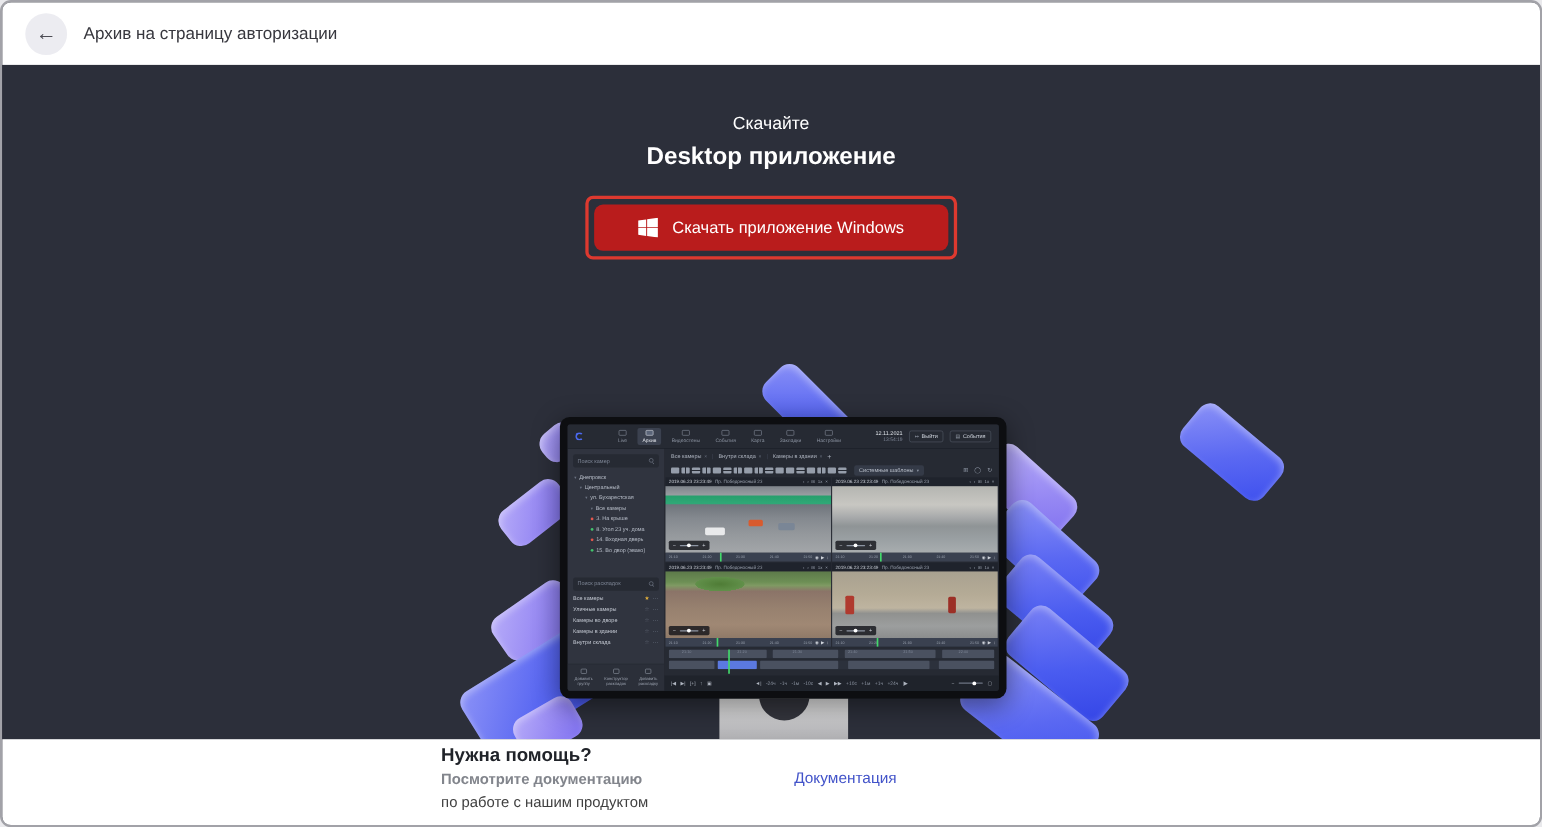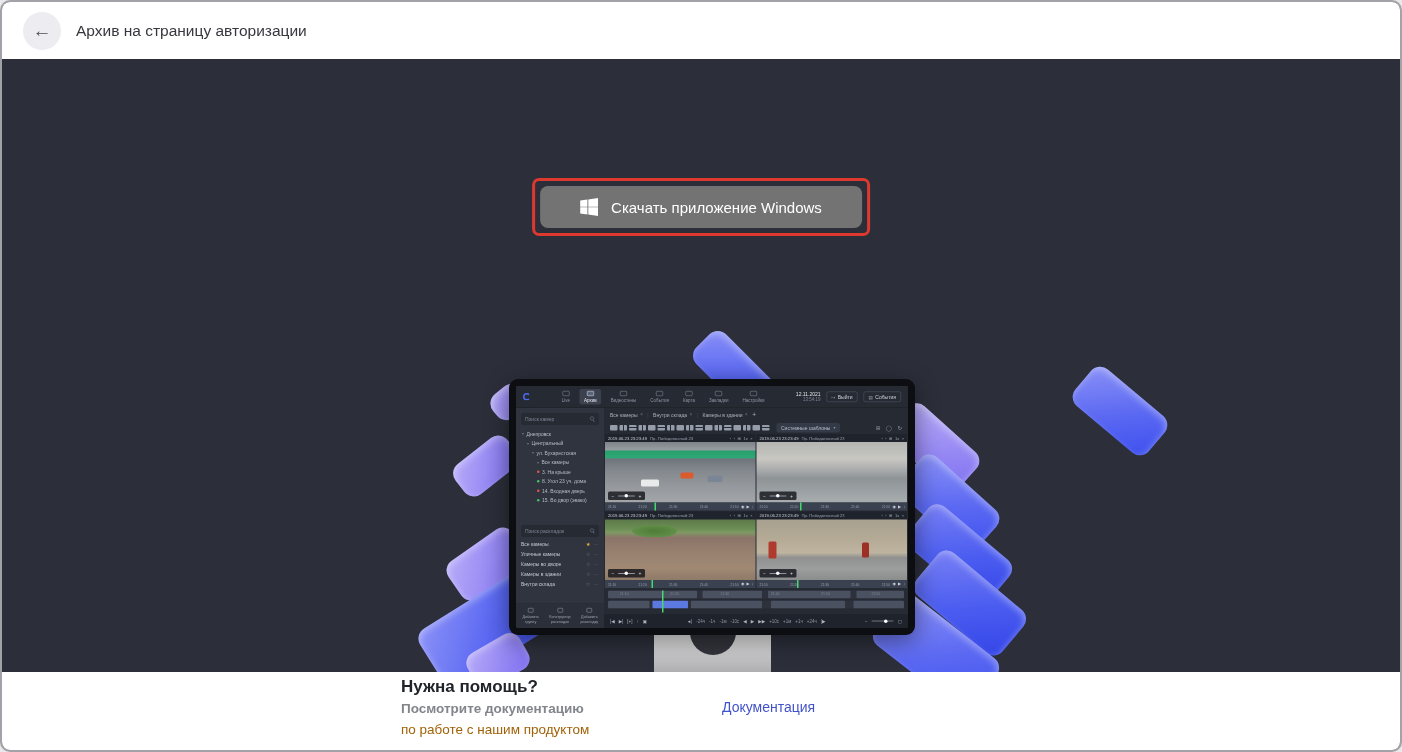--- a/index.html
+++ b/index.html
@@ -13,21 +13,21 @@
   .back-arrow{font-size:19px;color:#4c4c54;line-height:1;}
   .topbar-title{margin-left:15px;font-size:15.5px;color:#37373e;}
 
   
   .stage{position:absolute;top:57px;left:0;right:0;height:613px;background:#2c2f3a;overflow:hidden;z-index:1;}
   .hero{position:absolute;top:45px;left:0;right:0;text-align:center;color:#fff;z-index:4;}
   .hero-eyebrow{font-size:16px;font-weight:400;}
   .hero-title{font-size:22px;font-weight:700;margin-top:7px;}
 
   .dl-highlight{position:absolute;top:119px;left:50%;transform:translateX(-50%);border:3px solid #dd392f;border-radius:7px;padding:5px;z-index:5;}
-  .dl-button{display:flex;align-items:center;gap:13px;background:#737373;border:none;border-radius:8px;height:42px;padding:0 40px;color:#fff;font-size:15px;font-family:"Liberation Sans",sans-serif;cursor:pointer;}
+  .dl-button{display:flex;align-items:center;gap:13px;background:#b91c1c;border:none;border-radius:8px;height:42px;padding:0 40px;color:#fff;font-size:15px;font-family:"Liberation Sans",sans-serif;cursor:pointer;}
   .win-logo{width:18px;height:18px;display:block;}
 
   
   .petal{position:absolute;border-radius:12px;box-shadow:inset 0 3px 7px rgba(255,255,255,.35);z-index:1;}
   .pet-lav{background:linear-gradient(135deg,#b9aef9 0%,#9486f3 60%,#7e6ff0 100%);}
   .pet-blu{background:linear-gradient(135deg,#8d93f7 0%,#5a68f2 55%,#3d4fee 100%);}
   .pet-deep{background:linear-gradient(135deg,#7b82f5 0%,#4a5cf0 55%,#3344e6 100%);}
 
   
   .monitor{position:absolute;left:507px;top:320px;width:406px;height:256px;background:#0d0e11;border-radius:9px;padding:7px;z-index:2;box-shadow:0 6px 24px rgba(0,0,0,.45);}
@@ -119,21 +119,21 @@
   .pb-ico{font-size:9px;color:#aeb4bf;}
   .pb-step{color:#8d95a3;}
   .pb-center{margin:0 auto;display:flex;align-items:center;gap:8px;}
   .vol{width:44px;height:2px;background:#6d7483;border-radius:1px;position:relative;}
   .vknob{position:absolute;left:55%;top:-2.5px;width:7px;height:7px;background:#fff;border-radius:50%;}
 
   
   .footer{position:absolute;left:0;right:0;top:670px;height:78px;background:#ffffff;z-index:6;}
   .help-head{position:absolute;left:399px;top:5px;font-size:17px;font-weight:700;color:#202329;text-align:center;}
   .help-line1{position:absolute;left:399px;top:29px;font-size:13.5px;color:#82858c;font-weight:bold;}
-  .help-line2{position:absolute;left:399px;top:50px;font-size:13.5px;color:#a16207;}
+  .help-line2{position:absolute;left:399px;top:50px;font-size:13.5px;color:#404040;}
   .doc-link{position:absolute;left:720px;top:27px;font-size:14px;color:#4253c9;text-decoration:none;cursor:pointer;}
 </style>
 </head>
 <body>
 
 <div class="frame">
 
   <div class="topbar">
     <div class="back-circle">
       <span class="back-arrow">←</span>
@@ -149,20 +149,24 @@
     <div class="petal pet-blu" style="left:420px;top:538px;width:124px;height:66px;transform:rotate(-32deg);"></div>
     <div class="petal pet-lav" style="left:466px;top:582px;width:60px;height:40px;transform:rotate(-30deg);"></div>
     <div class="petal pet-blu" style="left:688px;top:292px;width:88px;height:42px;transform:rotate(45deg);"></div>
     <div class="petal pet-blu" style="left:1070px;top:328px;width:96px;height:48px;transform:rotate(40deg);"></div>
     <div class="petal pet-lav" style="left:886px;top:364px;width:92px;height:48px;transform:rotate(42deg);"></div>
     <div class="petal pet-blu" style="left:896px;top:418px;width:102px;height:52px;transform:rotate(42deg);"></div>
     <div class="petal pet-deep" style="left:904px;top:468px;width:106px;height:54px;transform:rotate(40deg);"></div>
     <div class="petal pet-deep" style="left:912px;top:516px;width:112px;height:56px;transform:rotate(40deg);"></div>
     <div class="petal pet-blu" style="left:872px;top:562px;width:124px;height:62px;transform:rotate(38deg);"></div>
 
+    <div class="hero">
+      <div class="hero-eyebrow">Скачайте</div>
+      <div class="hero-title">Desktop приложение</div>
+    </div>
 
     <div class="dl-highlight">
       <button class="dl-button">
         <svg class="win-logo" viewBox="0 0 88 88" xmlns="http://www.w3.org/2000/svg">
             <path fill="#ffffff" d="M0 12.4 35.7 7.5v34.8H0zM40 6.9 88 0v42.3H40zM0 45.7h35.7v34.8L0 75.6zM40 45.7H88V88L40 81.2z"></path>
           </svg>
         <span>Скачать приложение Windows</span>
       </button>
     </div>
 

